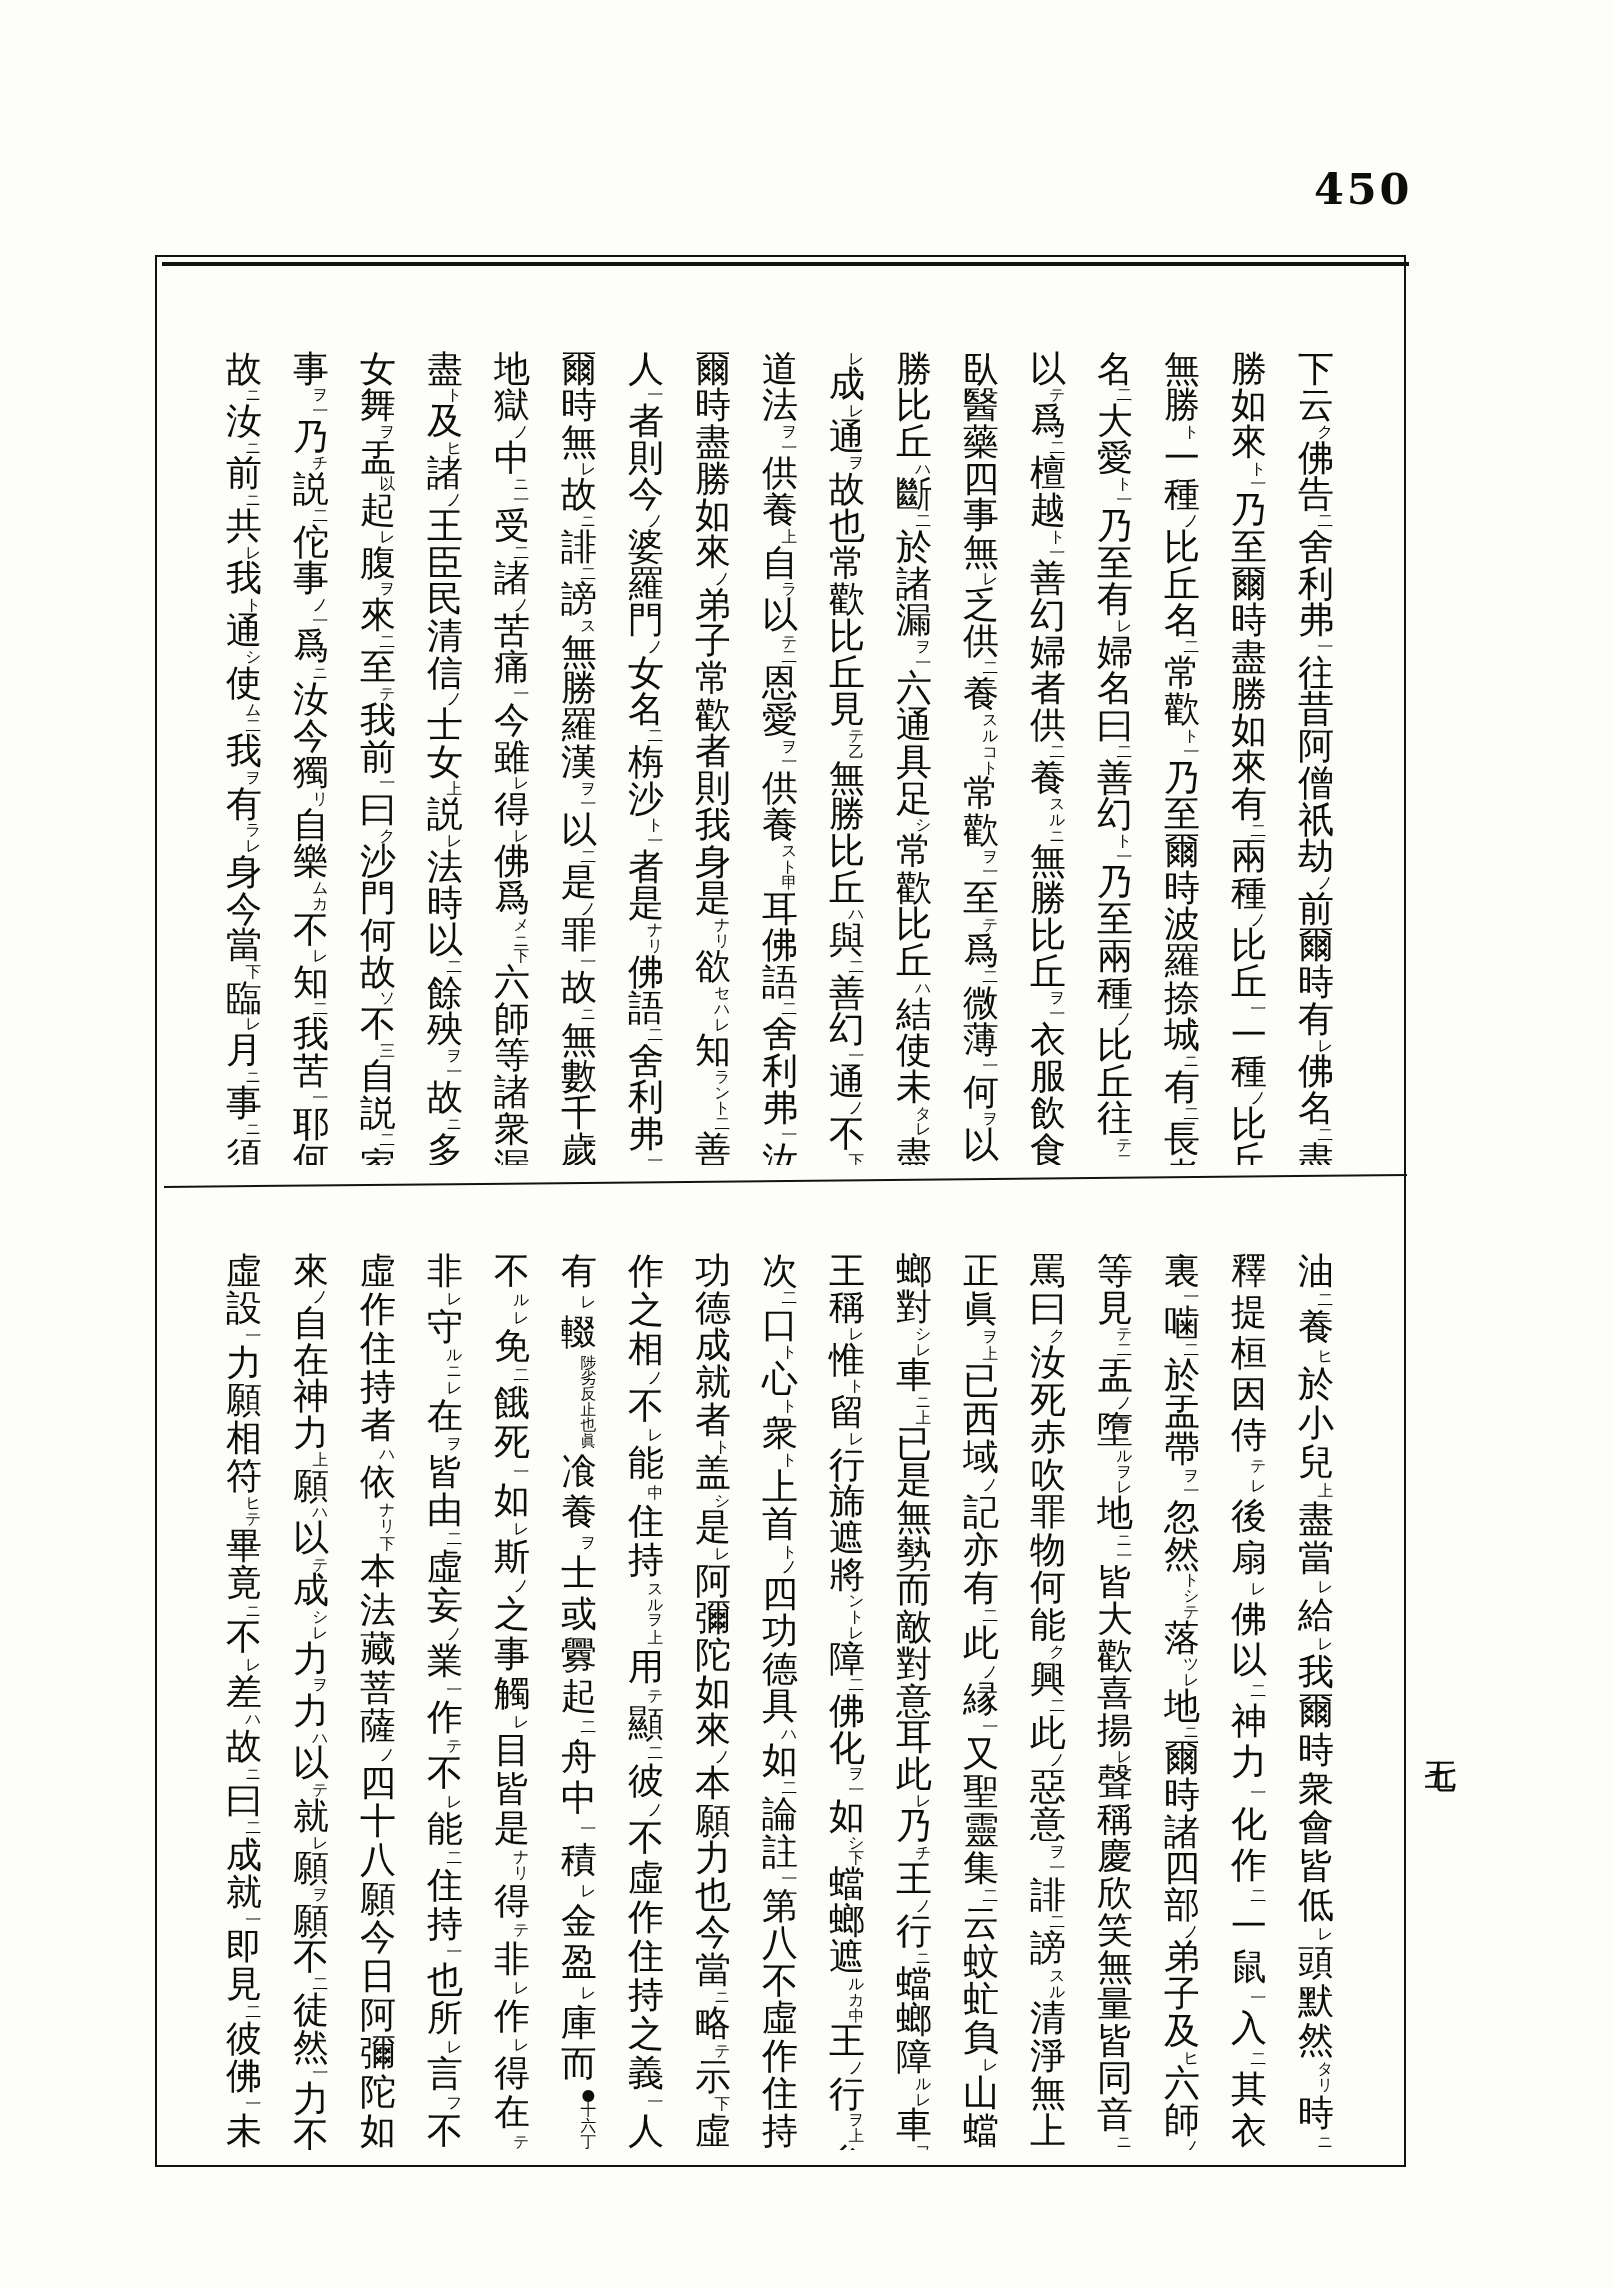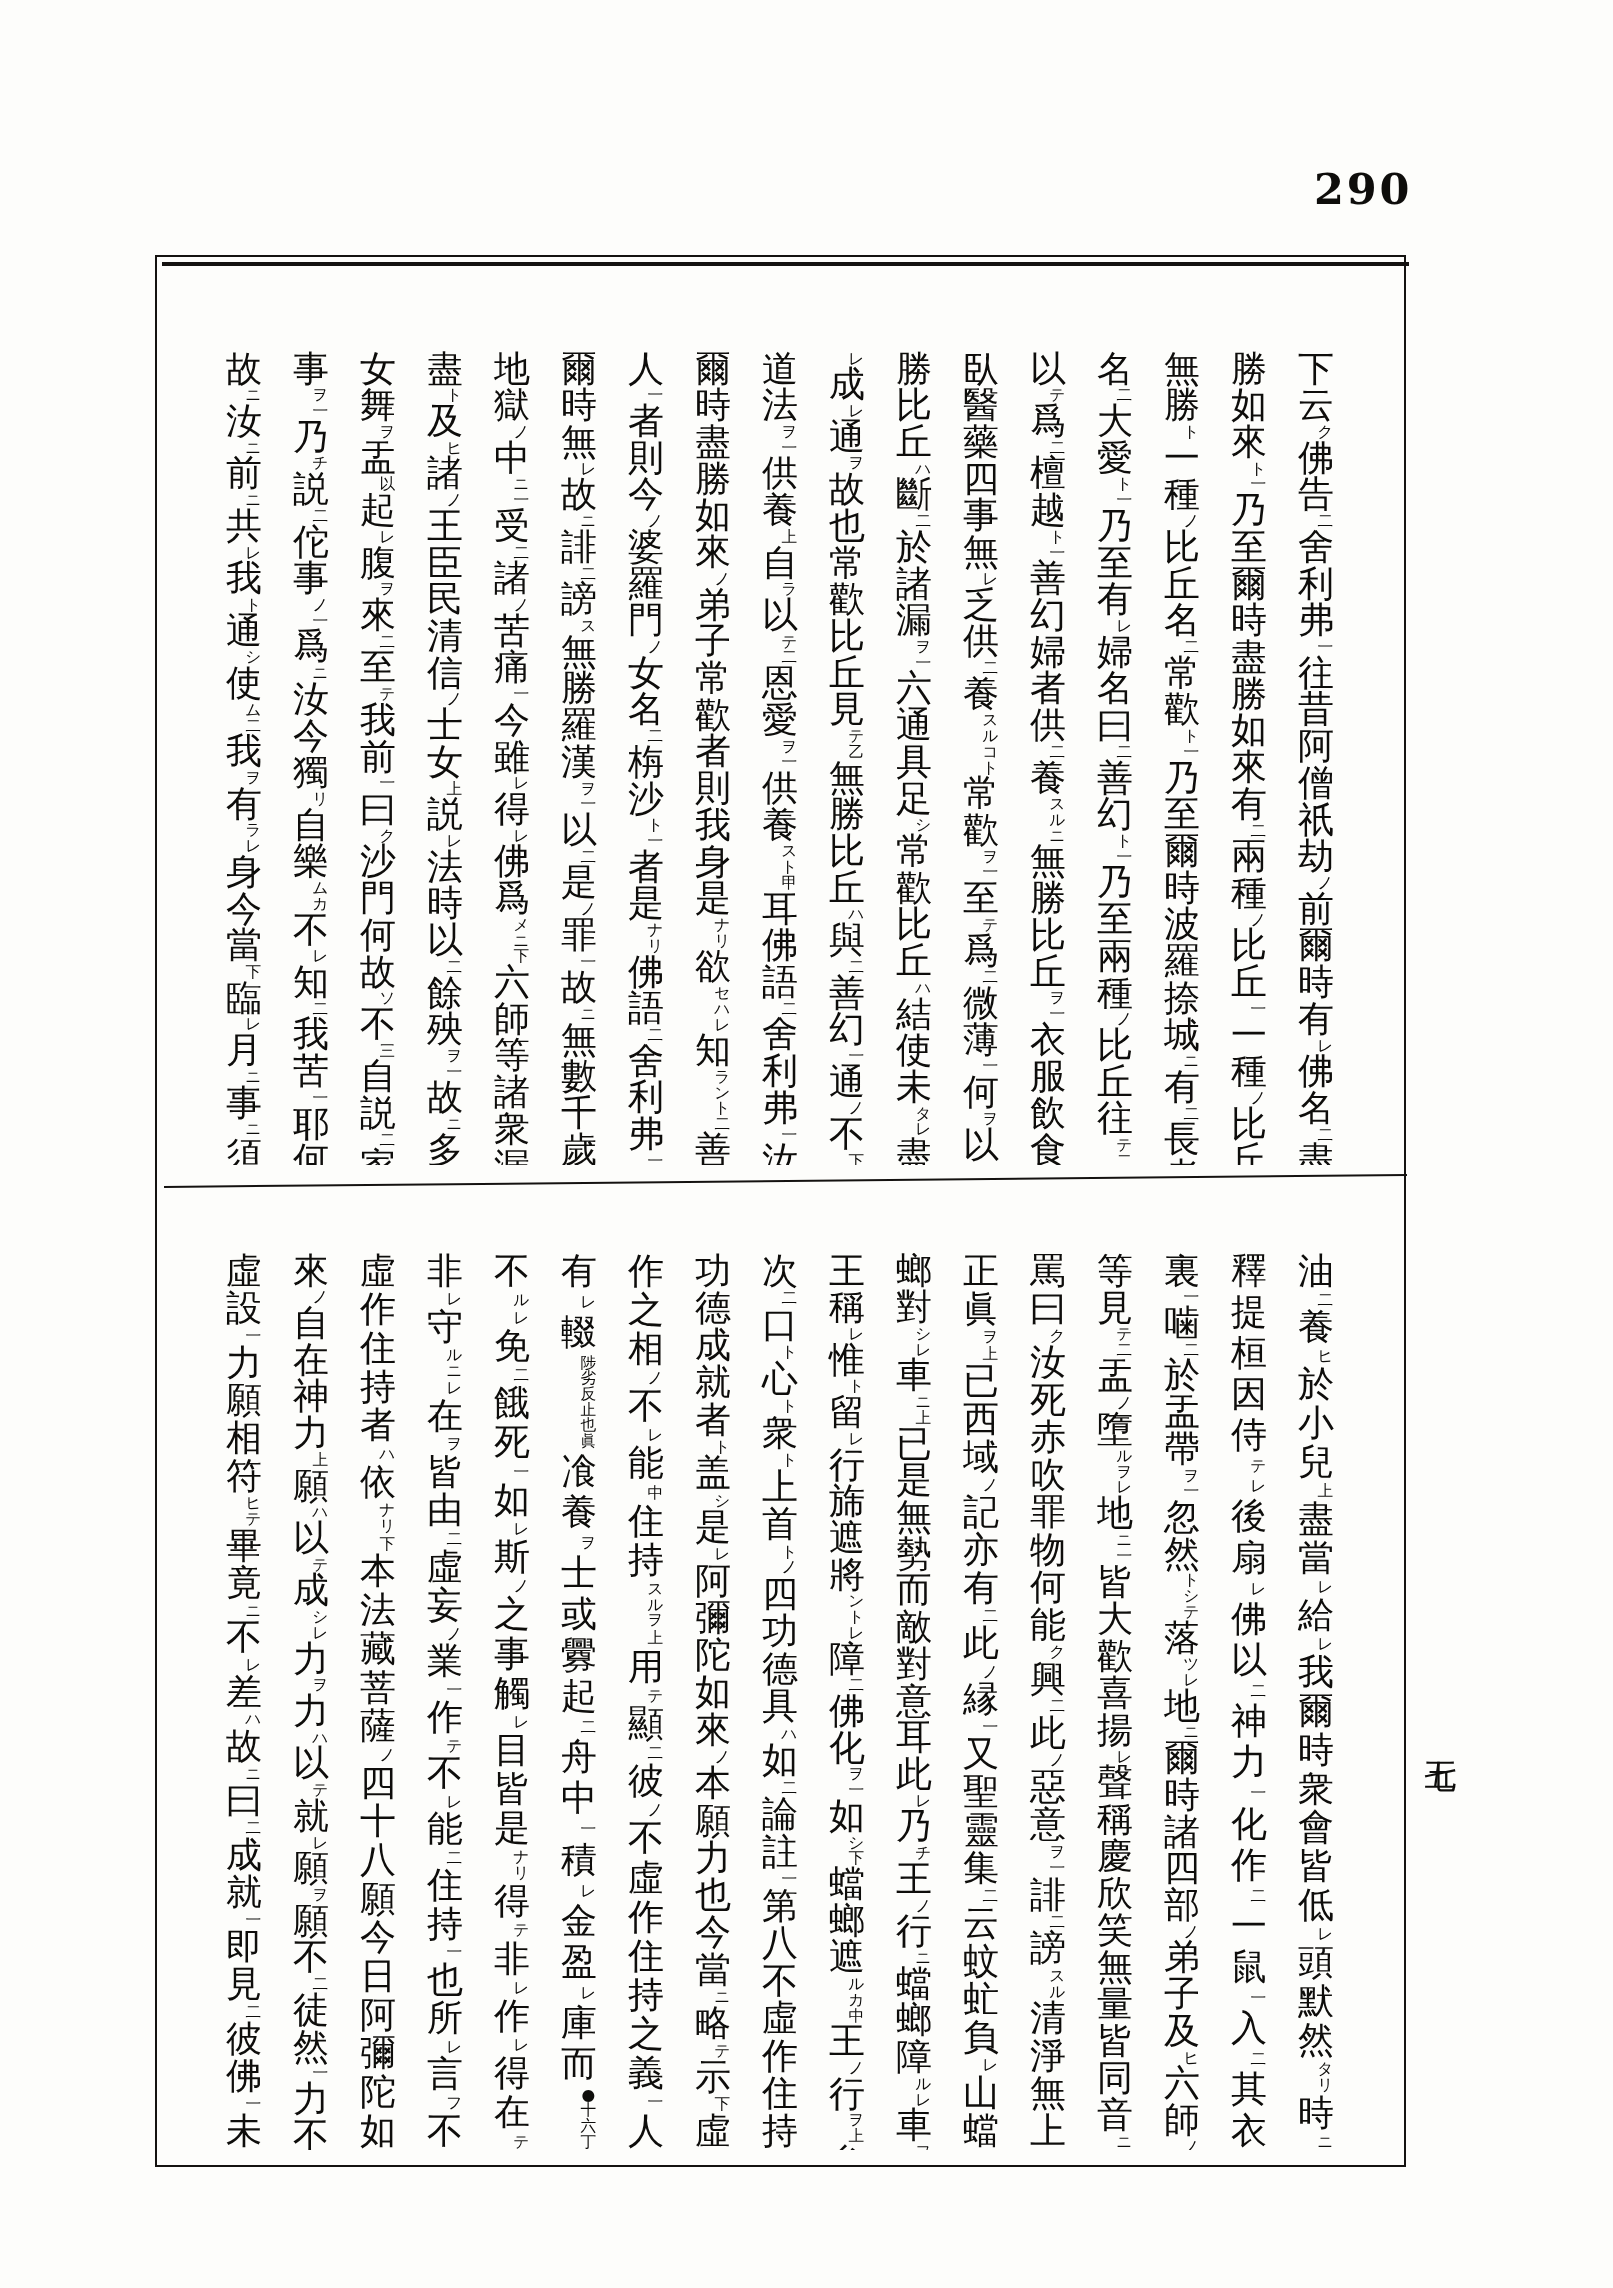--- a/index.html
+++ b/index.html
@@ -62,21 +62,21 @@
     width:39px;
     font-size:32px;line-height:1.0;
     writing-mode:vertical-rl;text-orientation:upright;
     letter-spacing:1.8px;
   }
 </style>
 </head>
 <body>
 
 <div class="page">
-  <div class="pageno">290</div>
+  <div class="pageno">450</div>
   <div class="frame">
     <div class="frame-inner">
       <div class="block block-top">
           <div class="col">
             <span class="c">下</span>
             <span class="c">云</span>
             <span class="k">
               <span>ク</span>
             </span>
             <span class="c">佛</span>

